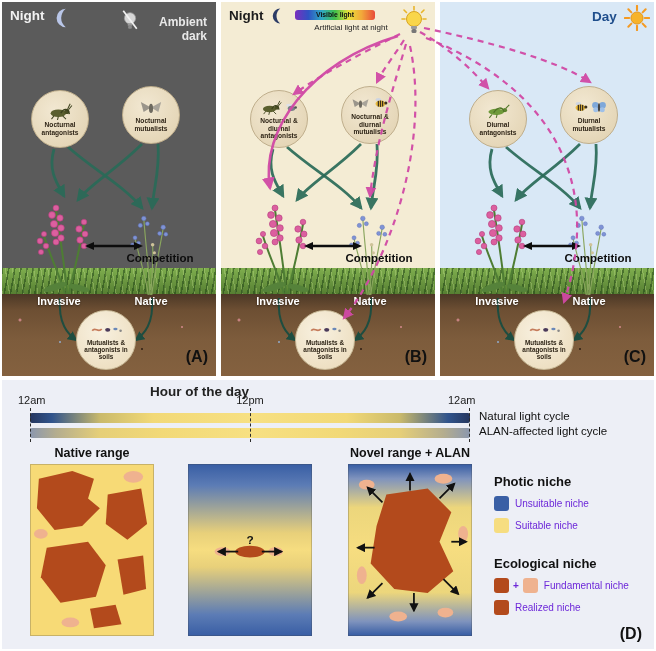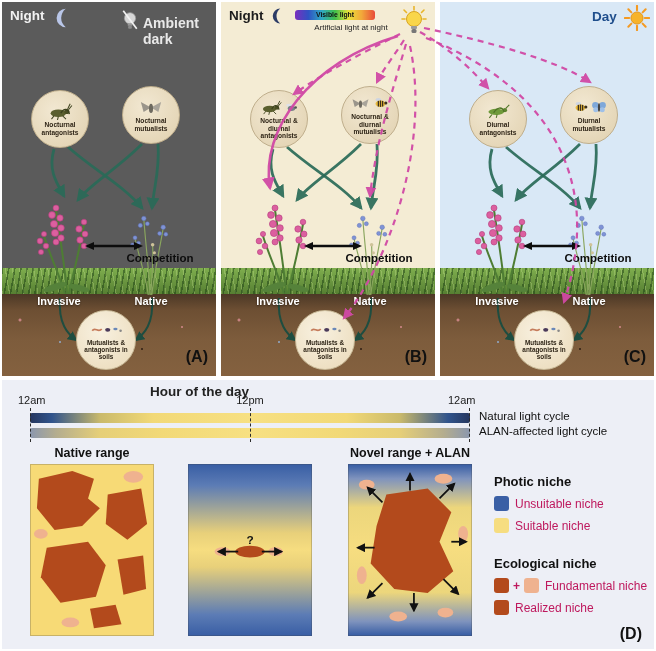--- a/index.html
+++ b/index.html
@@ -31,21 +31,21 @@
   .teal{fill:none;stroke:#2a6b58;stroke-width:2.8;marker-end:url(#ah-teal);opacity:.92;}
   .root-arrow{fill:none;stroke:#1e4d40;stroke-width:2;marker-end:url(#ah-soil);}
   .comp-line{stroke:#0d0d0d;stroke-width:2.4;}
 
   .time-label{position:absolute;font-weight:bold;font-size:13.5px;z-index:3;}
   .tl-a{left:8px;top:6px;color:#f2f2f2;}
   .tl-b{left:8px;top:6px;color:#1d1d1d;}
   .tl-c{left:152px;top:7px;color:#1f4e8c;}
   .hdr-icon{position:absolute;z-index:3;}
 
-  .ambient-label{position:absolute;left:141px;top:13px;width:64px;font-size:14px;font-weight:bold;color:#e9e9e9;z-index:3;}
+  .ambient-label{position:absolute;left:141px;top:13px;width:64px;font-size:12px;font-weight:bold;color:#e9e9e9;z-index:3;text-align:right;}
   .rainbow{position:absolute;left:74px;top:8px;width:80px;height:10px;border-radius:3px;z-index:3;
     background:linear-gradient(90deg,#7b2fbe,#2f52c4,#2fa8c4,#3fbf49,#e8e23a,#f2a83a,#e84b3a);}
   .rainbow-label{position:absolute;left:74px;top:9px;width:80px;text-align:center;font-size:6.8px;font-weight:bold;color:#111;z-index:4;}
   .alan-label{position:absolute;left:72px;top:21px;width:116px;text-align:center;font-size:8px;color:#222;z-index:3;}
 
   .actor-circle{position:absolute;width:58px;height:58px;border-radius:50%;z-index:2;
     background:radial-gradient(circle at 40% 35%,#f2e8d2,#e0d0ae);border:1px solid #bfae8c;
     display:flex;flex-direction:column;align-items:center;justify-content:center;gap:1px;
     padding:3px;box-sizing:border-box;text-align:center;}
   .c1{left:29px;top:88px;} .c2{left:120px;top:84px;}
@@ -87,21 +87,21 @@
   .rb2{left:186px;background:linear-gradient(180deg,#3a5fa5 0%,#5c7cb5 12%,#e8d07a 40%,#f6dd80 50%,#e8d07a 60%,#5c7cb5 88%,#3a5fa5 100%);}
   .rb3{left:346px;background:linear-gradient(180deg,#3a5fa5 0%,#7f93bd 8%,#ecd67c 25%,#f6dd80 50%,#ecd67c 75%,#7f93bd 92%,#3a5fa5 100%);}
   .range-box svg{position:absolute;inset:0;}
   .blob-dark{fill:#b34a1c;} .blob-salmon{fill:#efb28f;}
   .niche-arrow{stroke:#111;stroke-width:1.8;fill:none;marker-end:url(#ah-black);}
   .qmark{font-size:12px;font-weight:bold;fill:#111;}
 
   .legend{position:absolute;left:492px;top:94px;width:158px;display:flex;flex-direction:column;gap:7px;}
   .legend-title{font-weight:bold;font-size:13px;color:#111;}
   .lt2{margin-top:16px;}
-  .legend-row{display:flex;align-items:center;gap:6px;font-size:12px;color:#be185d;}
+  .legend-row{display:flex;align-items:center;gap:6px;font-size:10px;color:#6d28d9;}
   .swatch{width:15px;height:15px;border-radius:3px;flex:none;}
   .sw-blue{background:#3a5fa5;} .sw-yellow{background:#f6dd80;}
   .sw-dark{background:#b34a1c;} .sw-salmon{background:#efb28f;}
   .plus{font-weight:bold;margin:0 -2px;}
   .letter-d{position:absolute;right:12px;bottom:6px;font-weight:bold;font-size:16px;color:#111;}
 </style>
 </head>
 <body>
 
 <svg width="0" height="0" style="position:absolute" aria-hidden="true">

